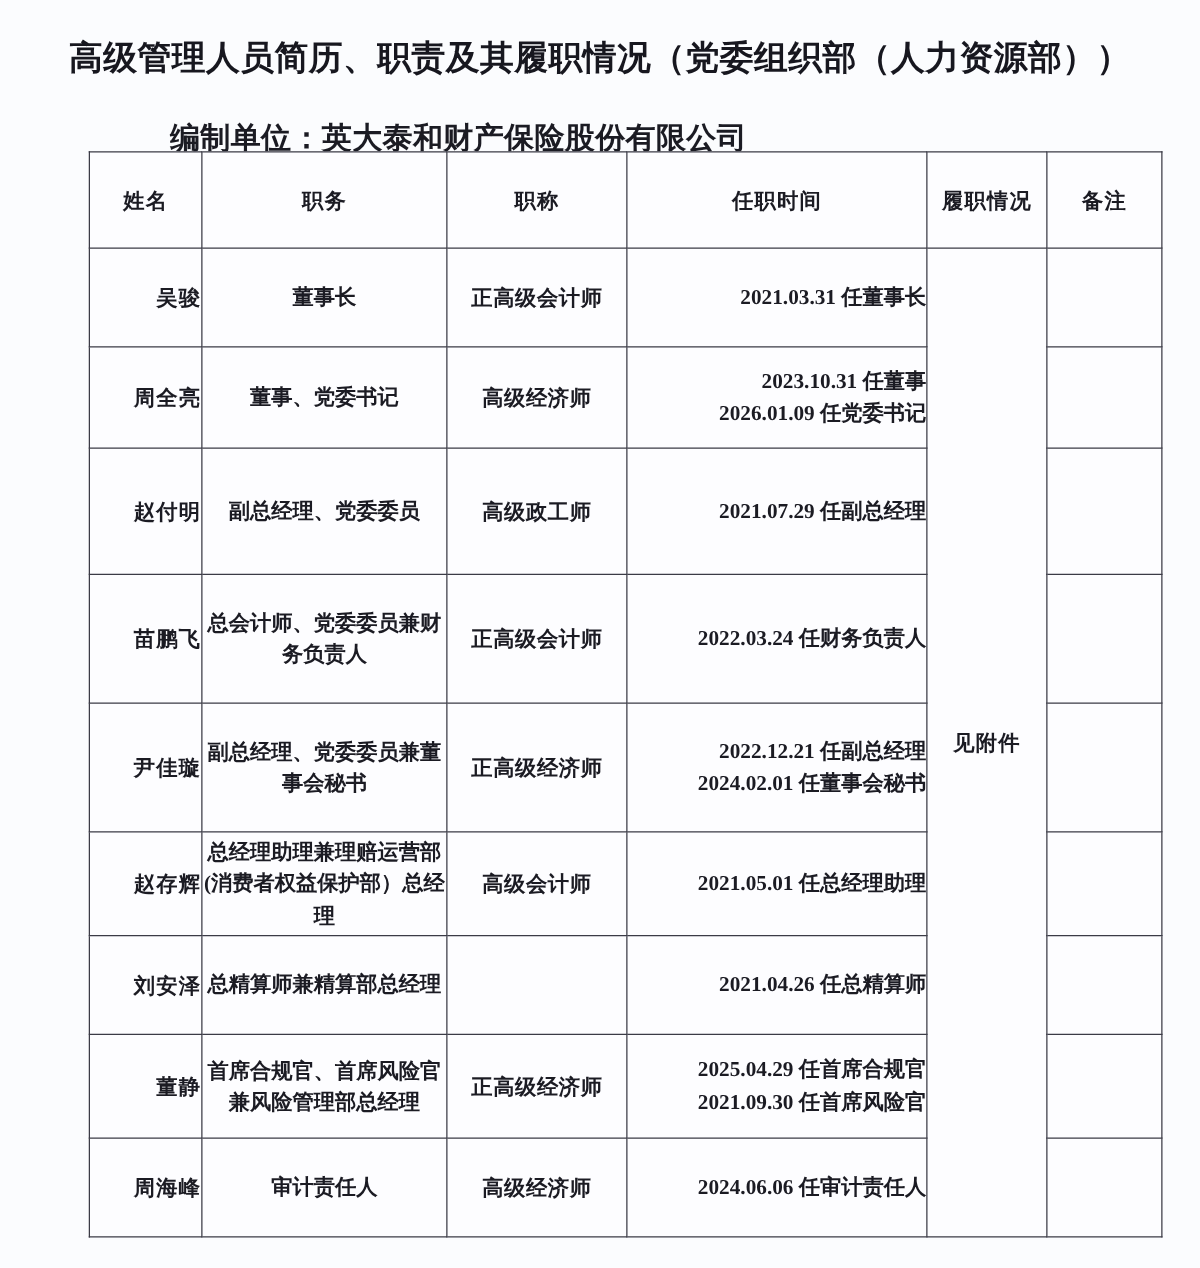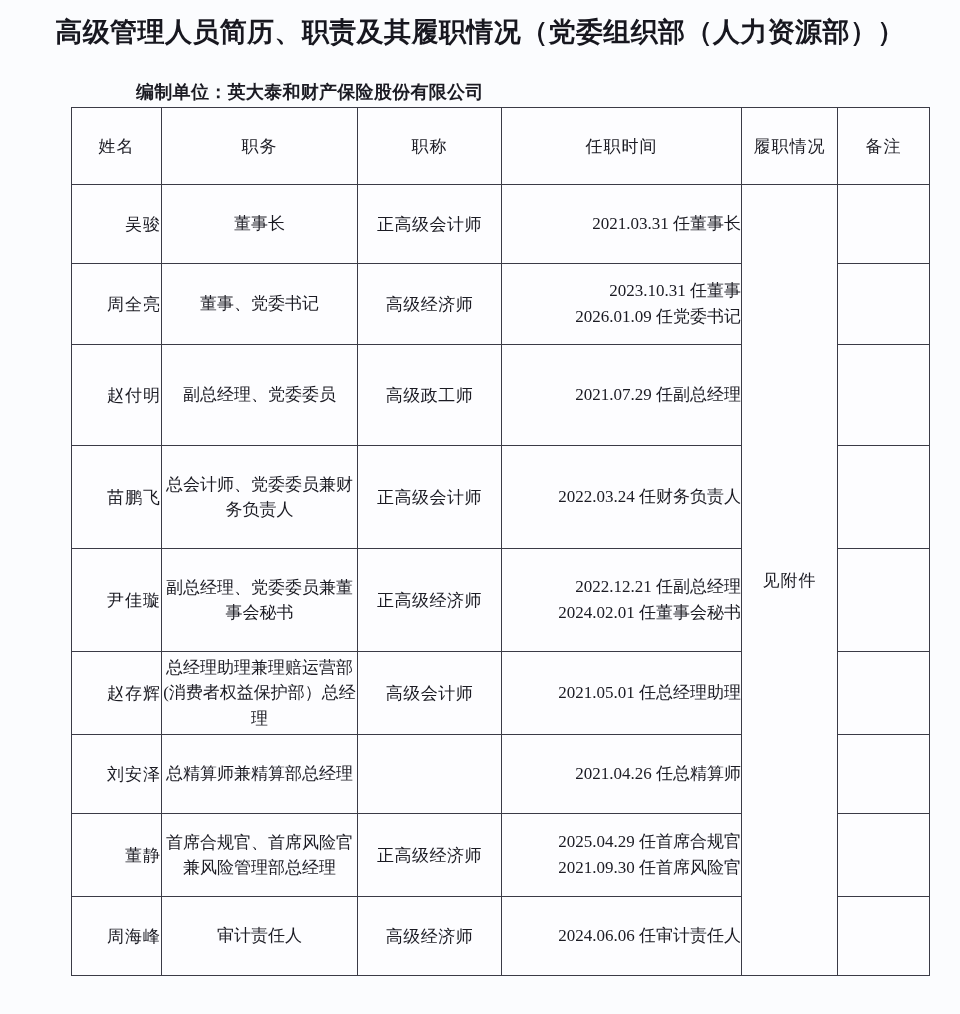--- a/index.html
+++ b/index.html
@@ -12,57 +12,58 @@
     background: #fbfcfe;
     font-family: "Liberation Serif", "DejaVu Serif", serif;
     color: #1a1a22;
     overflow: hidden;
   }
   .page {
     position: relative;
     width: 960px;
     height: 726px;
     box-sizing: border-box;
+    margin-top: 14px;
   }
   .doc-title {
     position: absolute;
     top: 14px;
     left: 0;
     width: 960px;
     text-align: center;
     font-size: 27px;
     font-weight: bold;
     letter-spacing: 0.4px;
     color: #17171f;
     white-space: nowrap;
   }
   .compiler-line {
     position: absolute;
     top: 80px;
     left: 136px;
-    font-size: 18px;
+    font-size: 24px;
     font-weight: bold;
     letter-spacing: 0.3px;
     color: #1b1b23;
     white-space: nowrap;
   }
   table.exec-table {
     position: absolute;
     top: 107px;
     left: 71px;
     width: 818px;
     border-collapse: collapse;
     table-layout: fixed;
     background: #fdfdff;
   }
   table.exec-table td,
   table.exec-table th {
     border: 1.4px solid #3b3b46;
     padding: 0;
-    font-weight: normal;
+    font-weight: bold;
     font-size: 17px;
     color: #1b1b23;
     vertical-align: middle;
     background: #fdfdff;
   }
   th.col-head {
     text-align: center;
     height: 76px;
     font-size: 18px;
     letter-spacing: 1px;

